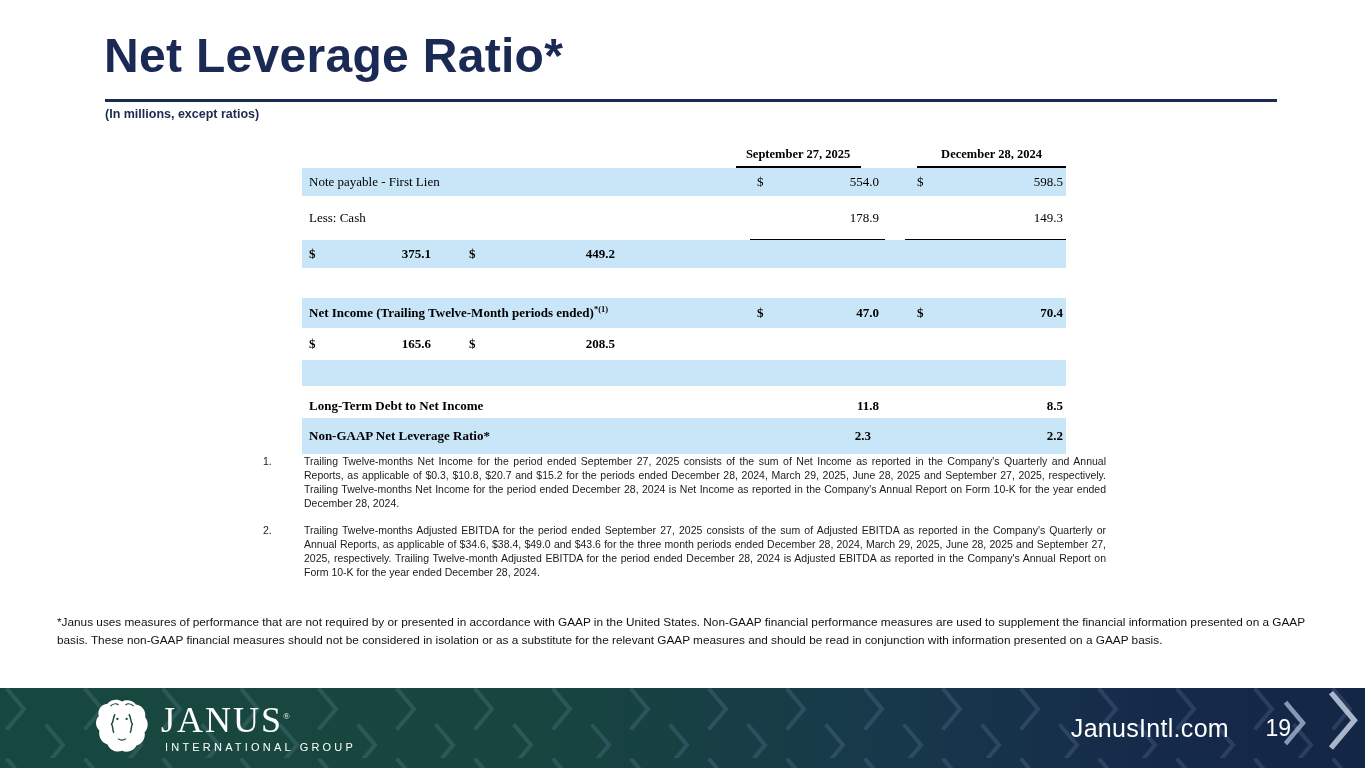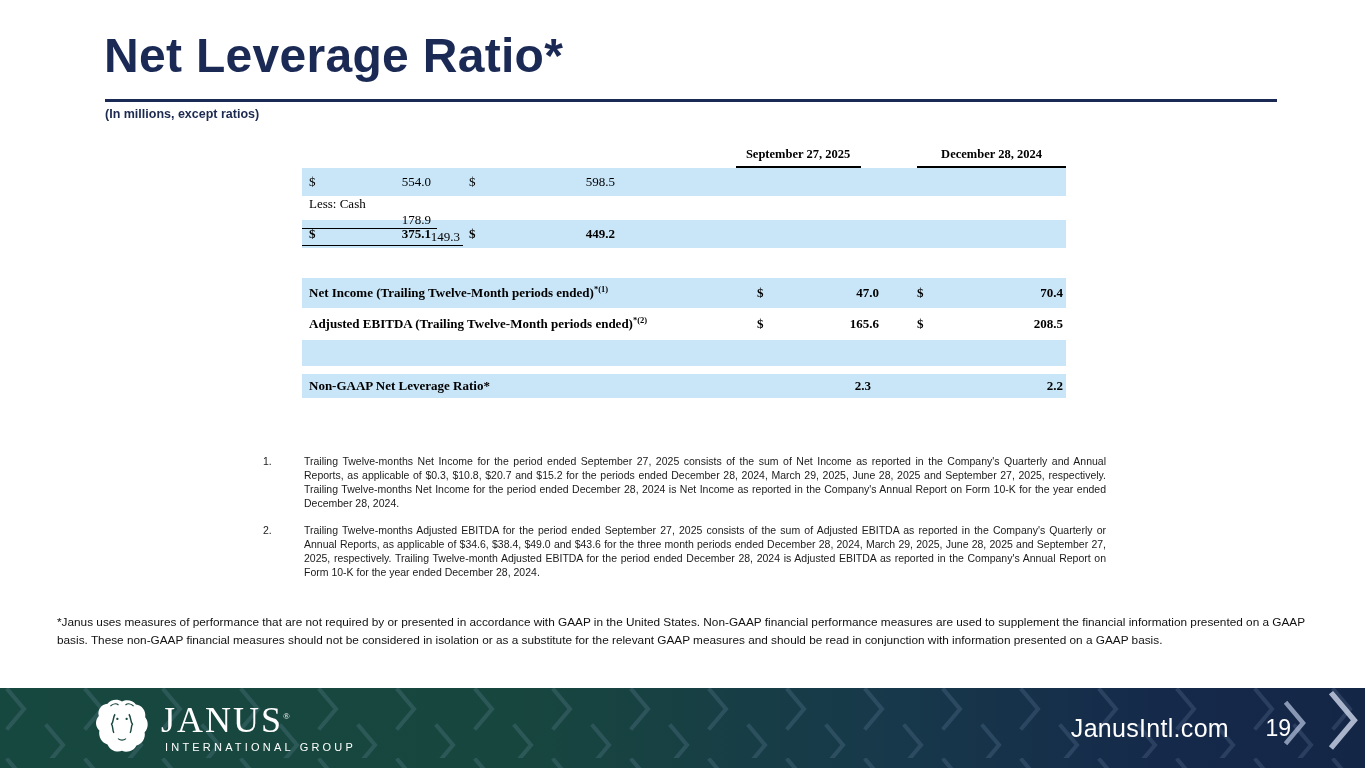--- a/index.html
+++ b/index.html
@@ -103,31 +103,34 @@
 
 <div class="fin-table">
   <div class="thead">
     <div class="th-label"></div>
     <div class="th-col th-c1">September 27, 2025</div>
     <div class="th-gap"></div>
     <div class="th-col th-c2">December 28, 2024</div>
   </div>
   <div>
       <div class="trow shaded" style="height: 28px;">
+        <div class="tlabel">
+          <span class="lt">Note payable - First Lien</span>
+        </div>
         <div class="tcol c1">
           <span class="cur">$</span>
           <span class="val">554.0</span>
         </div>
         <div class="tgap"></div>
         <div class="tcol c2">
           <span class="cur">$</span>
           <span class="val">598.5</span>
         </div>
       </div>
-      <div class="trow" style="height: 24px; flex-direction: column;">
+      <div class="trow" style="height: 44px;">
         <div class="tlabel">
           <span class="lt">Less: Cash</span>
         </div>
         <div class="tcol c1 rule">
           <span class="cur"></span>
           <span class="val">178.9</span>
         </div>
         <div class="tgap"></div>
         <div class="tcol c2 rule">
           <span class="cur"></span>
@@ -154,36 +157,47 @@
           <span class="cur">$</span>
           <span class="val">47.0</span>
         </div>
         <div class="tgap"></div>
         <div class="tcol c2">
           <span class="cur">$</span>
           <span class="val">70.4</span>
         </div>
       </div>
       <div class="trow bold" style="height: 32px;">
-        <div class="tlabel">
-          <span class="lt">Adjusted EBITDA (Trailing Twelve-Month periods ended)<sup>*(2)</sup></span>
-        </div>
         <div class="tcol c1">
           <span class="cur">$</span>
           <span class="val">165.6</span>
         </div>
         <div class="tgap"></div>
         <div class="tcol c2">
           <span class="cur">$</span>
           <span class="val">208.5</span>
         </div>
       </div>
       <div class="trow shaded" style="height: 26px;"></div>
       <div class="trow" style="height: 8px;"></div>
-      <div class="trow shaded bold" style="height: 24px; gap: 6px;">
+      <div class="trow bold" style="height: 24px;">
+        <div class="tlabel">
+          <span class="lt">Long-Term Debt to Net Income</span>
+        </div>
+        <div class="tcol c1">
+          <span class="cur"></span>
+          <span class="val">11.8</span>
+        </div>
+        <div class="tgap"></div>
+        <div class="tcol c2">
+          <span class="cur"></span>
+          <span class="val">8.5</span>
+        </div>
+      </div>
+      <div class="trow shaded bold" style="height: 36px; gap: 6px;">
         <div class="tlabel">
           <span class="lt">Non-GAAP Net Leverage Ratio*</span>
         </div>
         <div class="tcol c1">
           <span class="cur"></span>
           <span class="val">2.3</span>
         </div>
         <div class="tgap"></div>
         <div class="tcol c2">
           <span class="cur"></span>

